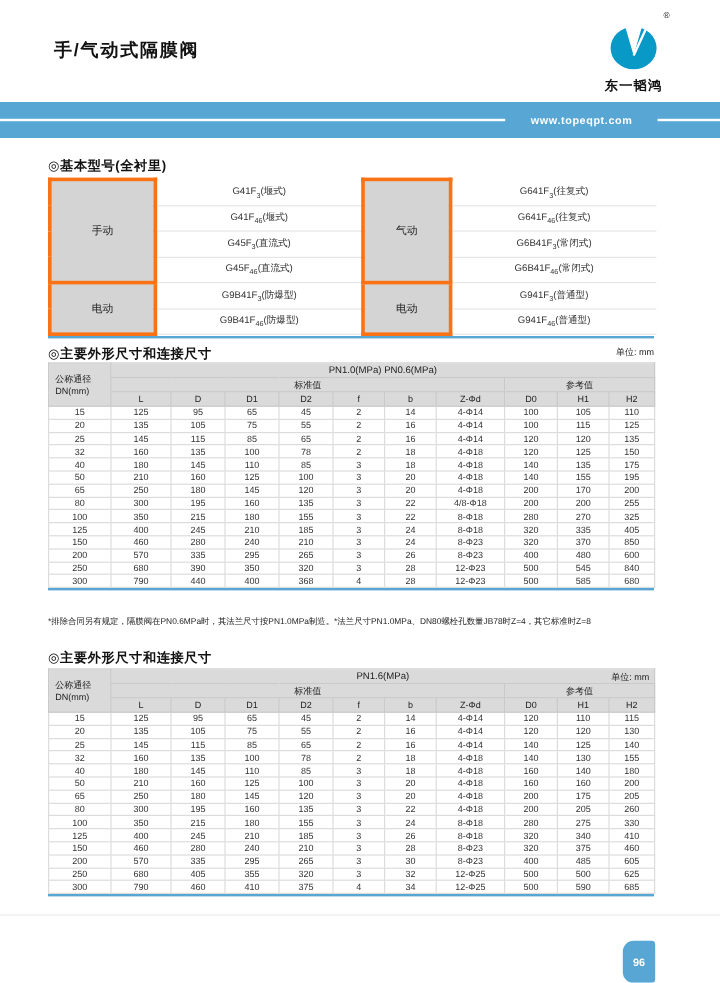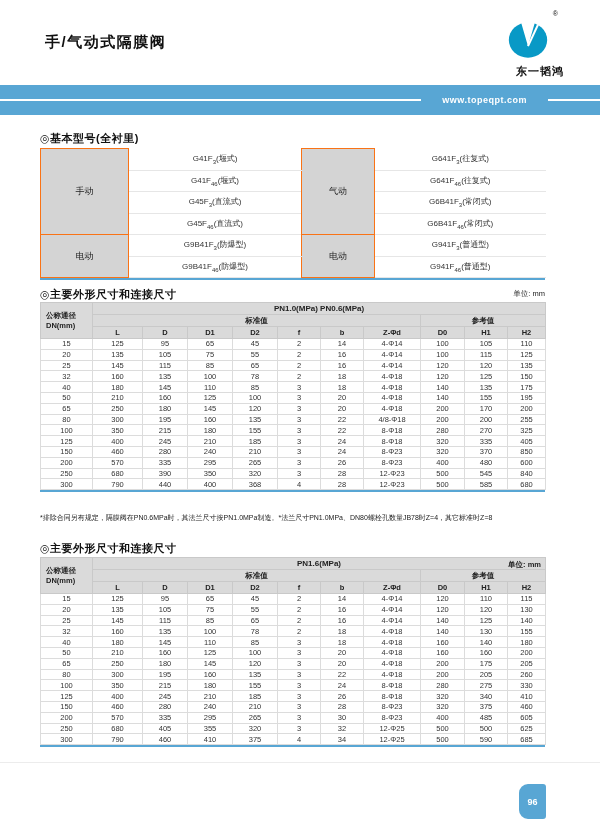--- a/index.html
+++ b/index.html
@@ -5,46 +5,46 @@
   * { margin:0; padding:0; box-sizing:border-box; }
   body { background:#fff; }
   .page { position:relative; width:600px; height:819px; background:#fff;
           font-family:"Liberation Sans","DejaVu Sans",sans-serif; color:#1a1a1a; overflow:hidden; }
 
   
   .title { position:absolute; left:45px; top:33px; font-size:15px; font-weight:bold; letter-spacing:1.5px; color:#111; }
   .logo-wrap { position:absolute; left:492px; top:12px; width:72px; text-align:center; }
   .logo-svg { display:block; margin:0 auto; }
   .reg { position:absolute; right:6px; top:-2px; font-size:7px; color:#111; }
-  .brand { font-size:11px; font-weight:bold; color:#111; margin-top:2px; letter-spacing:1px; white-space:nowrap;text-align:right; }
+  .brand { font-size:11px; font-weight:bold; color:#111; margin-top:2px; letter-spacing:1px; white-space:nowrap; }
 
   
   .banner { position:absolute; left:0; top:85px; width:600px; height:30px; background:#58A6D4;
             display:flex; align-items:center; }
   .banner .rule { height:1.5px; background:#fff; }
   .banner .rule.grow { flex:1; }
   .banner .rule.short { width:52px; flex:none; }
   .banner .site { color:#fff; font-size:9px; font-weight:bold; margin:0 21px; letter-spacing:.5px; white-space:nowrap; }
 
   
   .sec-title { position:absolute; left:40px; font-size:11px; font-weight:bold; color:#111; letter-spacing:.5px; }
   .unit-label { position:absolute; font-size:7.5px; color:#222; }
 
   
   .tbl1-wrap { position:absolute; left:40px; top:148px; width:505px; border-bottom:2px solid #58A6D4; }
   .tbl1 { width:100%; border-collapse:collapse; table-layout:fixed; }
   .tbl1 td { height:21.5px; font-size:8px; color:#333; text-align:center; vertical-align:middle; }
-  .tbl1 td.glabel { background:#D4D4D4; color:#222; font-size:9px; border:1px solid #f97316; }
+  .tbl1 td.glabel { background:#D4D4D4; color:#222; font-size:9px; border:3px solid #f97316; }
   .tbl1 td.model { background:#fff; border-bottom:1px solid #E6E6E6; }
   .tbl1 td.model sub { font-size:6px; }
 
   
   .dim-wrap { position:absolute; left:40px; width:505px; border-bottom:2px solid #58A6D4; }
   .dim { width:100%; border-collapse:collapse; table-layout:fixed; }
-  .dim th { background:#DADADA; font-weight:bold; font-size:7.5px; color:#222;
+  .dim th { background:#DADADA; font-weight:normal; font-size:7.5px; color:#222;
             border:1px solid #C9C9C9; height:12px; text-align:center; vertical-align:middle; }
   .dim th.dn-cell { text-align:left; padding-left:5px; line-height:1.25; }
   .dim th.pn-cell { position:relative; font-size:8px; }
   .dim th .unit-in { position:absolute; right:4px; top:2px; font-size:7.5px; color:#222; }
   .dim tbody td { height:10.8px; font-size:7.5px; color:#333; text-align:center;
                   border:1px solid #DCDCDC; background:#fff; }
   .footnote { position:absolute; left:40px; top:513px; width:520px; font-size:7px; color:#222; white-space:nowrap; }
 
   .hairline { position:absolute; left:0; top:762px; width:600px; height:1px; background:#ECECEC; }
   .page-badge { position:absolute; left:519px; top:784px; width:27px; height:35px; background:#58A6D4;

